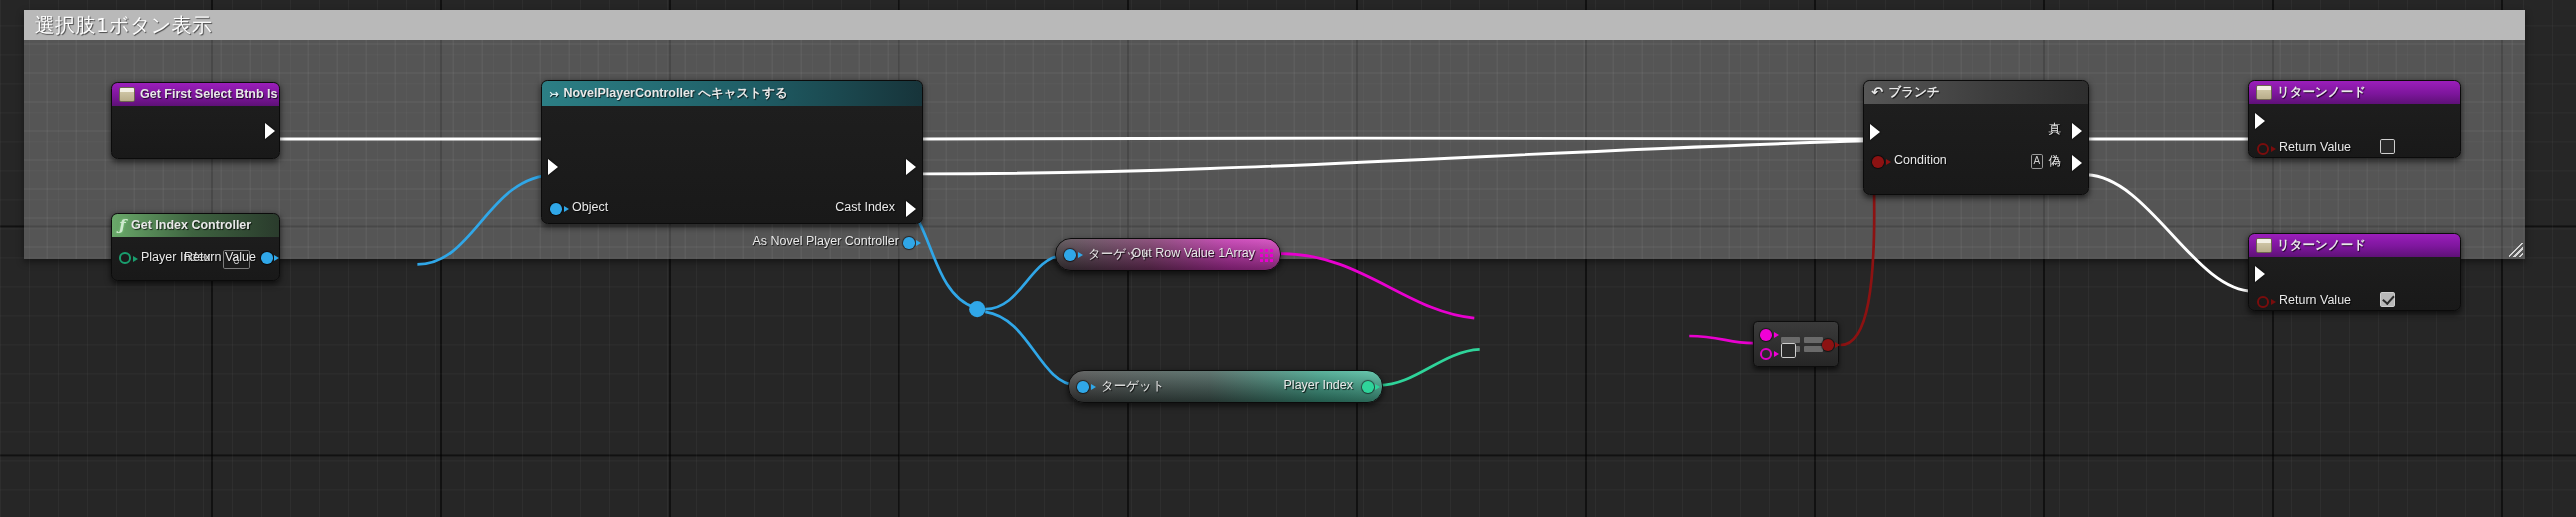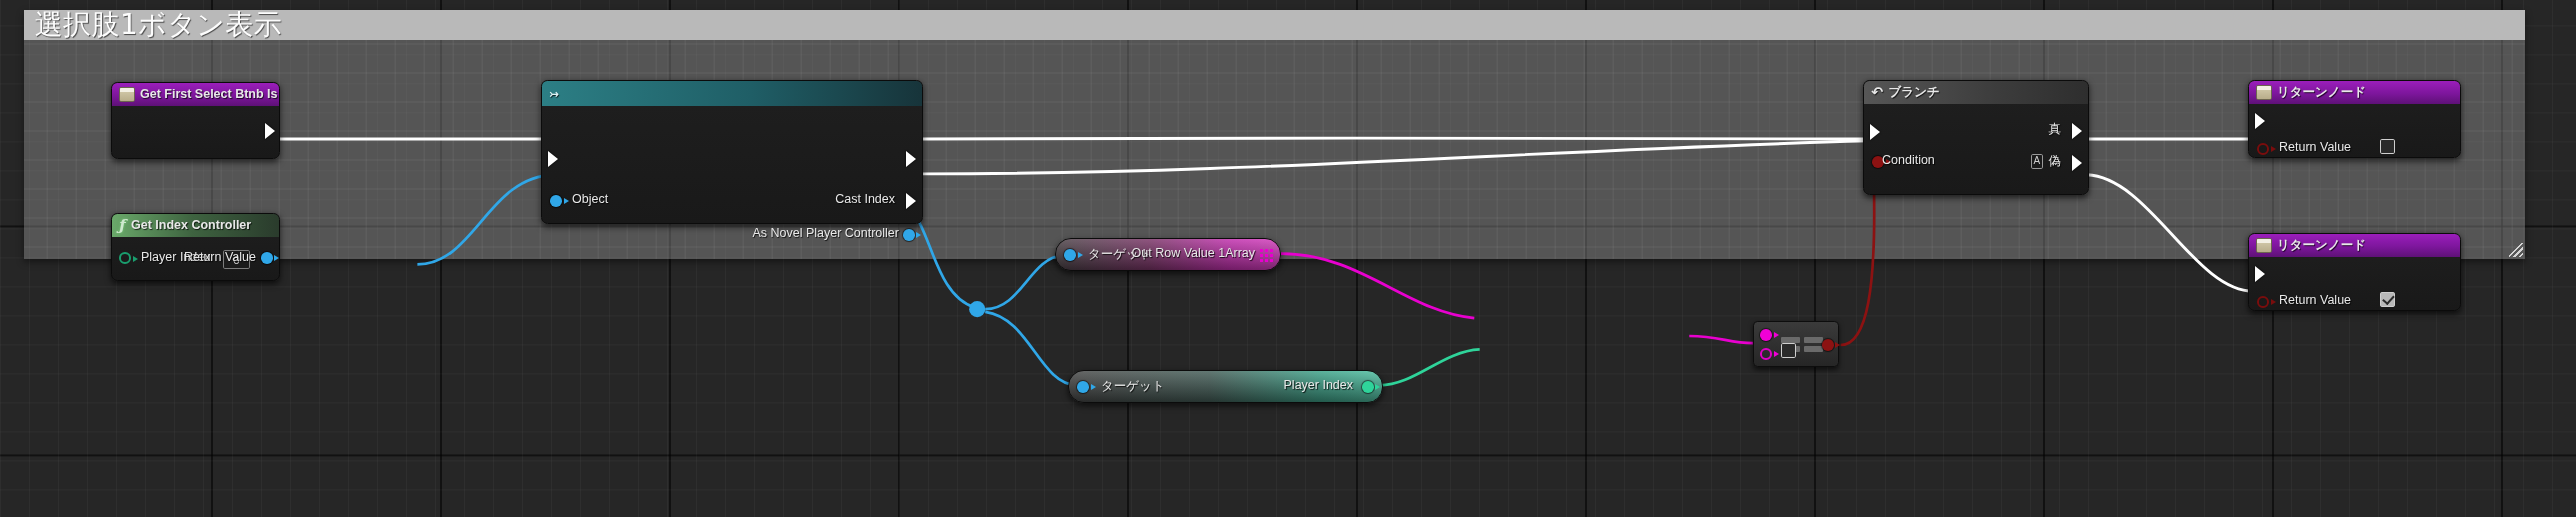--- a/index.html
+++ b/index.html
@@ -32,21 +32,21 @@
     position:absolute;inset:0;
     background-image:
       linear-gradient(to right, rgba(255,255,255,0.07) 0.9px, transparent 0.9px),
       linear-gradient(to bottom, rgba(255,255,255,0.07) 0.9px, transparent 0.9px);
     background-size:29px 29px;background-position:-6.3px 4.5px;
     pointer-events:none;
   }
   #comment-title{
     position:absolute;left:0;top:0;width:100%;height:30px;
     background:#b9b9b9;color:#fdfdfd;
-    font-size:28px;line-height:30px;padding-left:10.7px;
+    font-size:20px;line-height:30px;padding-left:10.7px;
     box-sizing:border-box;letter-spacing:0.4px;
     text-shadow:0.9px 0.9px 0.9px rgba(0,0,0,.6);
     font-family:"DejaVu Sans","Liberation Sans",sans-serif;
     white-space:nowrap;overflow:hidden;
   }
   #comment-resize{
     position:absolute;right:1.8px;bottom:1.8px;width:14.3px;height:14.3px;
     background:
       linear-gradient(135deg,transparent 44%,rgba(255,255,255,.75) 44%,rgba(255,255,255,.75) 52%,transparent 52%),
       linear-gradient(135deg,transparent 64%,rgba(255,255,255,.75) 64%,rgba(255,255,255,.75) 72%,transparent 72%),
@@ -215,22 +215,23 @@
       <span class="valbox" style="position:absolute;left:111px;top:12.5px;">0</span>
       <span class="pin-label" style="position:absolute;right:23px;top:12.5px;">Return Value</span>
       <span class="dot" style="right:6.3px;top:15px;background:#30a7e8;"></span>
       <span class="arrowr" style="right:0px;top:18.4px;border-left:5.4px solid #30a7e8;"></span>
     </div>
   </div>
 
   <div class="node" id="node-cast" style="left:541px;top:80px;width:380px;height:142px;">
     <div class="node-title title-cast" style="height:25px;line-height:25px;">
       <span class="ico-cast">↣</span>
-    </div>
-    <div class="node-body" style="height:108px;">
+      <span>NovelPlayerController へキャストする</span>
+    </div>
+    <div class="node-body" style="height:108px;margin-top:8px;">
       <span class="exec" style="left:6.3px;top:45px;"></span>
       <span class="exec" style="right:6.3px;top:45px;"></span>
 
       <span class="dot" style="left:8px;top:89px;background:#30a7e8;"></span>
       <span class="arrowr" style="left:21.5px;top:92px;border-left:5.4px solid #30a7e8;"></span>
       <span class="pin-label" style="position:absolute;left:30px;top:86px;">Object</span>
 
       <span class="pin-label" style="position:absolute;right:27px;top:86px;">Cast Index</span>
       <span class="exec" style="right:6.3px;top:87px;"></span>
 
@@ -295,21 +296,21 @@
       <span class="ico-branch">↶</span>
       <span>ブランチ</span>
     </div>
     <div class="node-body" style="height:87px;">
       <span class="exec" style="left:6.3px;top:20px;"></span>
       <span class="pin-label" style="position:absolute;right:27px;top:17px;">真</span>
       <span class="exec" style="right:6.3px;top:19px;"></span>
 
       <span class="dot" style="left:8px;top:52px;background:#8c1212;"></span>
       <span class="arrowr" style="left:21.5px;top:55px;border-left:5.4px solid #8c1212;"></span>
-      <span class="pin-label" style="position:absolute;left:18px;top:49px;text-align:right;">Condition</span>
+      <span class="pin-label" style="position:absolute;left:30px;top:49px;text-align:right;">Condition</span>
 
       <span style="position:absolute;right:45px;top:50px;font-size:10px;color:#cfcfcf;
                    border:0.9px solid #9a9a9a;padding:0 1.8px;border-radius:1.8px;line-height:12.5px;">A</span>
       <span class="pin-label" style="position:absolute;right:27px;top:49px;">偽</span>
       <span class="exec" style="right:6.3px;top:51px;"></span>
     </div>
   </div>
 
   <div class="node" id="node-ret-top" style="left:2248px;top:80px;width:211px;height:76px;">
     <div class="node-title title-purple">

